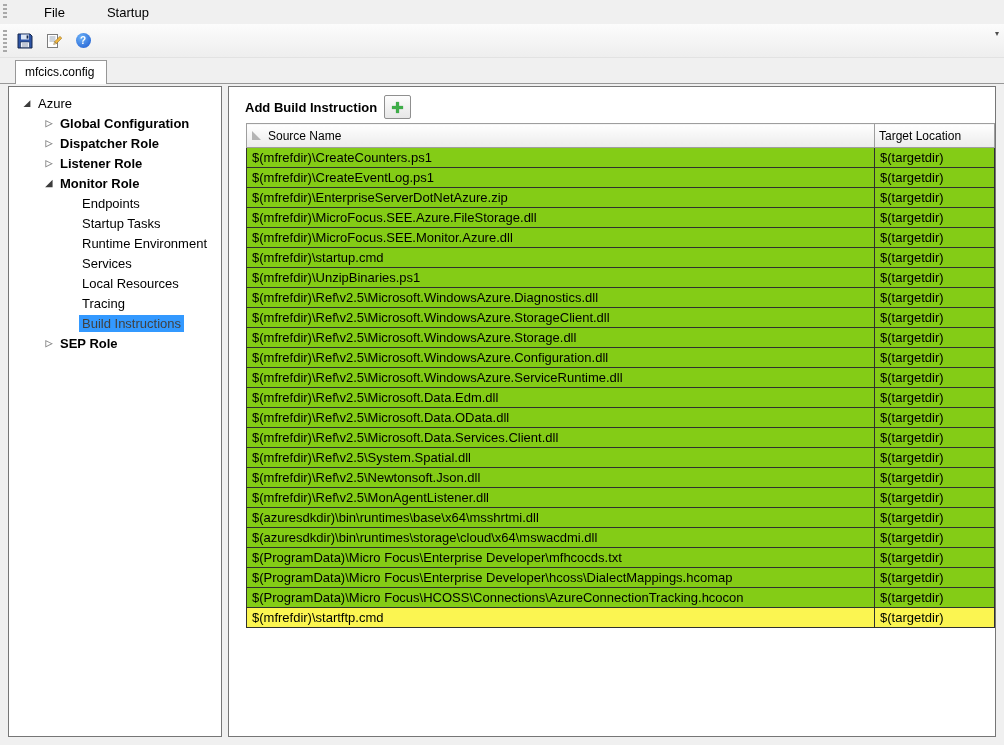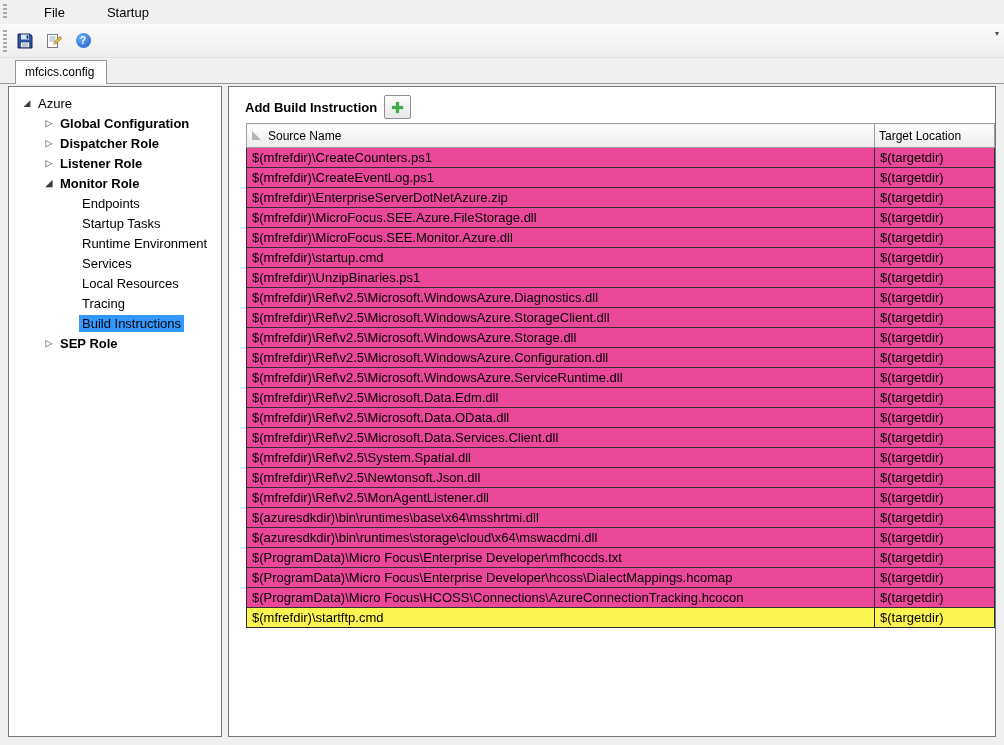--- a/index.html
+++ b/index.html
@@ -37,21 +37,21 @@
   .content { height:661px; display:flex; gap:6px; padding:2px 8px 8px 8px; background:#f0f0f0; }
   .tree-panel { width:214px; background:#fff; border:1px solid #767676; padding-top:6px; overflow:hidden; }
   .main-panel { flex:1; background:#fff; border:1px solid #767676; padding-top:6px; overflow:hidden; }
 
   
   .tree-item { height:20px; display:flex; align-items:center; white-space:nowrap; cursor:default; }
   .tree-item .expander { flex:0 0 16px; width:16px; text-align:center; font-size:9px; color:#8a8a8a; line-height:1; }
   .tree-item .expander.exp-open { color:#3c3c3c; }
   .tree-item.bold { font-weight:bold; }
   .tree-item .label { padding:1px 3px; }
-  .tree-item.selected .label { background:var(--tree-selection,#3399ff); color:#000000; }
+  .tree-item.selected .label { background:var(--tree-selection,#3399ff); color:#404040; }
 
   
   .add-row { display:flex; align-items:center; gap:7px; height:28px; padding-left:16px; }
   .add-label { font-weight:bold; }
   .add-btn { width:27px; height:24px; border:1px solid #8f8f8f; border-radius:2px;
              background:linear-gradient(#fdfdfd,#e7e7e7);
              display:flex; align-items:center; justify-content:center; }
   .add-btn .plus { color:var(--add-plus-green,#3fae49); font-size:15px; line-height:1;
                    text-shadow:0 0 1px #1c6b28; }
 
@@ -59,21 +59,21 @@
   table { border-collapse:collapse; table-layout:fixed; width:calc(100% - 17px);
           margin-left:17px; margin-top:2px; font-size:13px; }
   col.c-source { width:628px; }
   thead th { height:24px; text-align:left; font-weight:normal; font-size:12px;
              background:linear-gradient(#ffffff,#ebebeb); border:1px solid #9e9e9e;
              padding:2px 4px 2px 4px; white-space:nowrap; overflow:hidden; }
   .corner-tri { display:inline-block; vertical-align:middle; margin:0 7px 2px 1px;
                 width:0; height:0; border-right:9px solid transparent;
                 border-bottom:9px solid #b4b4b4; }
   tbody td { height:20px; border:1px solid var(--grid-line,#303030);
-             padding:1px 4px 1px 5px; white-space:nowrap; overflow:hidden; background:#ec4899; }
+             padding:1px 4px 1px 5px; white-space:nowrap; overflow:hidden; background:#84cc16; }
   tr.highlight td { background:var(--row-highlight,#fbf551); }
 </style>
 </head>
 <body>
 
 <div class="app">
 
   <div class="menubar">
     <span class="grip"></span>
     <span class="menu-item">File</span>

